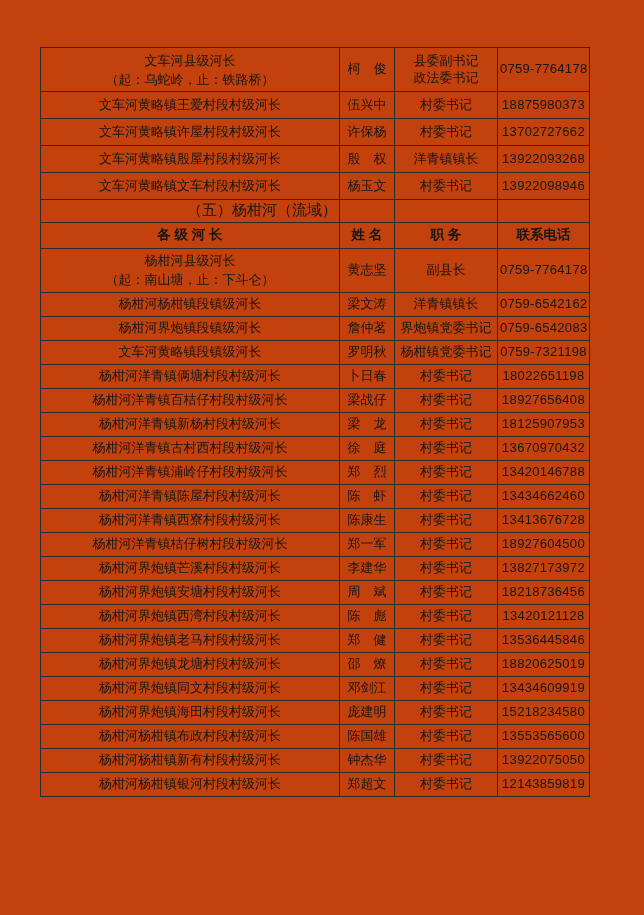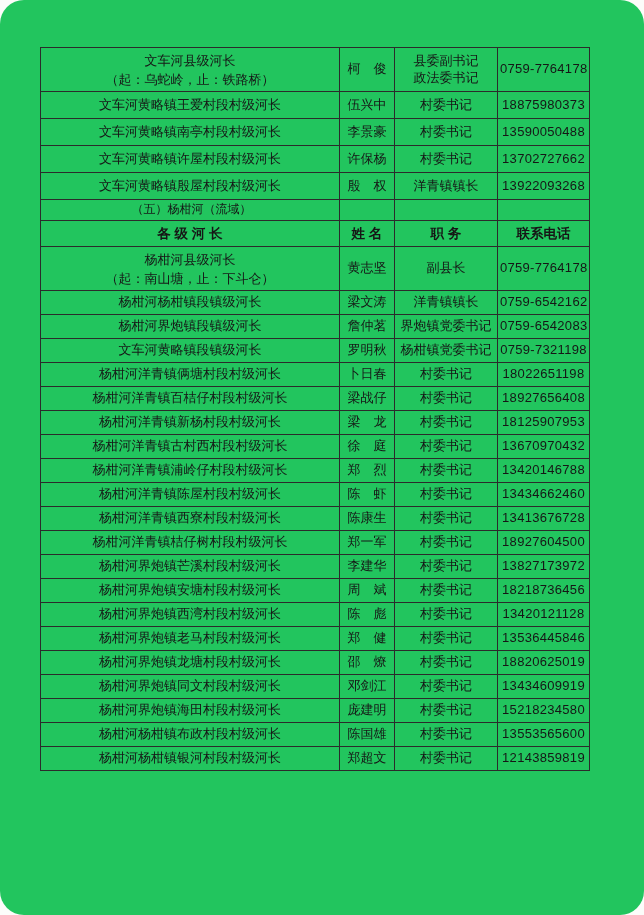--- a/index.html
+++ b/index.html
@@ -11,22 +11,21 @@
     height: 915px;
     background: #fcfcfa;
     font-family: "Liberation Sans", sans-serif;
     color: #1a1a1a;
     overflow: hidden;
   }
   .page {
     position: relative;
     width: 644px;
     height: 915px;
-    background: #22c55e;
-    border-radius: 24px;
+    background: #c2410c;
   }
   table.rc-table {
     position: absolute;
     left: 40px;
     top: 47px;
     width: 549px;
     border-collapse: collapse;
     table-layout: fixed;
   }
   .rc-table td {
@@ -49,24 +48,24 @@
     font-weight: bold;
     font-size: 13.5px;
   }
   td.pre { white-space: pre-line; }
   td.phone {
     font-family: Liberation Sans, sans-serif;
     font-size: 13px;
     letter-spacing: 0.3px;
   }
   td.sec {
-    text-align: center;
+    text-align: right;
     padding-left: 5px;
     font-family: "Liberation Serif", "DejaVu Serif", serif;
-    font-size: 12px;
+    font-size: 15px;
   }
   tr.tall td.c1 div { line-height: 19px; }
 </style>
 </head>
 <body>
 
 <div class="page">
   <table class="rc-table">
     <colgroup>
       <col style="width:299px">
@@ -85,36 +84,36 @@
 政法委书记</td>
           <td class="c4 phone">0759-7764178</td>
         </tr>
         <tr class="data first-section">
           <td class="c1">文车河黄略镇王爱村段村级河长</td>
           <td class="c2">伍兴中</td>
           <td class="c3 pre">村委书记</td>
           <td class="c4 phone">18875980373</td>
         </tr>
         <tr class="data first-section">
-          <td class="c1">文车河黄略镇南亭村段村级河长</td>
-          <td class="c2">李景豪</td>
-          <td class="c3 pre">村委书记</td>
-          <td class="c4 phone">13590050488</td>
-        </tr>
-        <tr class="data first-section">
           <td class="c1">文车河黄略镇许屋村段村级河长</td>
           <td class="c2">许保杨</td>
           <td class="c3 pre">村委书记</td>
           <td class="c4 phone">13702727662</td>
         </tr>
         <tr class="data first-section">
           <td class="c1">文车河黄略镇殷屋村段村级河长</td>
           <td class="c2">殷　权</td>
           <td class="c3 pre">洋青镇镇长</td>
           <td class="c4 phone">13922093268</td>
+        </tr>
+        <tr class="data first-section">
+          <td class="c1">文车河黄略镇文车村段村级河长</td>
+          <td class="c2">杨玉文</td>
+          <td class="c3 pre">村委书记</td>
+          <td class="c4 phone">13922098946</td>
         </tr>
         <tr class="section">
           <td class="c1 sec">（五）杨柑河（流域）</td>
           <td class="c2"></td>
           <td class="c3"></td>
           <td class="c4"></td>
         </tr>
         <tr class="header">
           <td class="c1">各 级 河 长</td>
           <td class="c2">姓 名</td>
@@ -238,20 +237,26 @@
           <td class="c3 pre">村委书记</td>
           <td class="c4 phone">15218234580</td>
         </tr>
         <tr class="data">
           <td class="c1">杨柑河杨柑镇布政村段村级河长</td>
           <td class="c2">陈国雄</td>
           <td class="c3 pre">村委书记</td>
           <td class="c4 phone">13553565600</td>
         </tr>
         <tr class="data">
+          <td class="c1">杨柑河杨柑镇新有村段村级河长</td>
+          <td class="c2">钟杰华</td>
+          <td class="c3 pre">村委书记</td>
+          <td class="c4 phone">13922075050</td>
+        </tr>
+        <tr class="data">
           <td class="c1">杨柑河杨柑镇银河村段村级河长</td>
           <td class="c2">郑超文</td>
           <td class="c3 pre">村委书记</td>
           <td class="c4 phone">12143859819</td>
         </tr>
       </tbody>
   </table>
 </div>
 
 </body></html>

